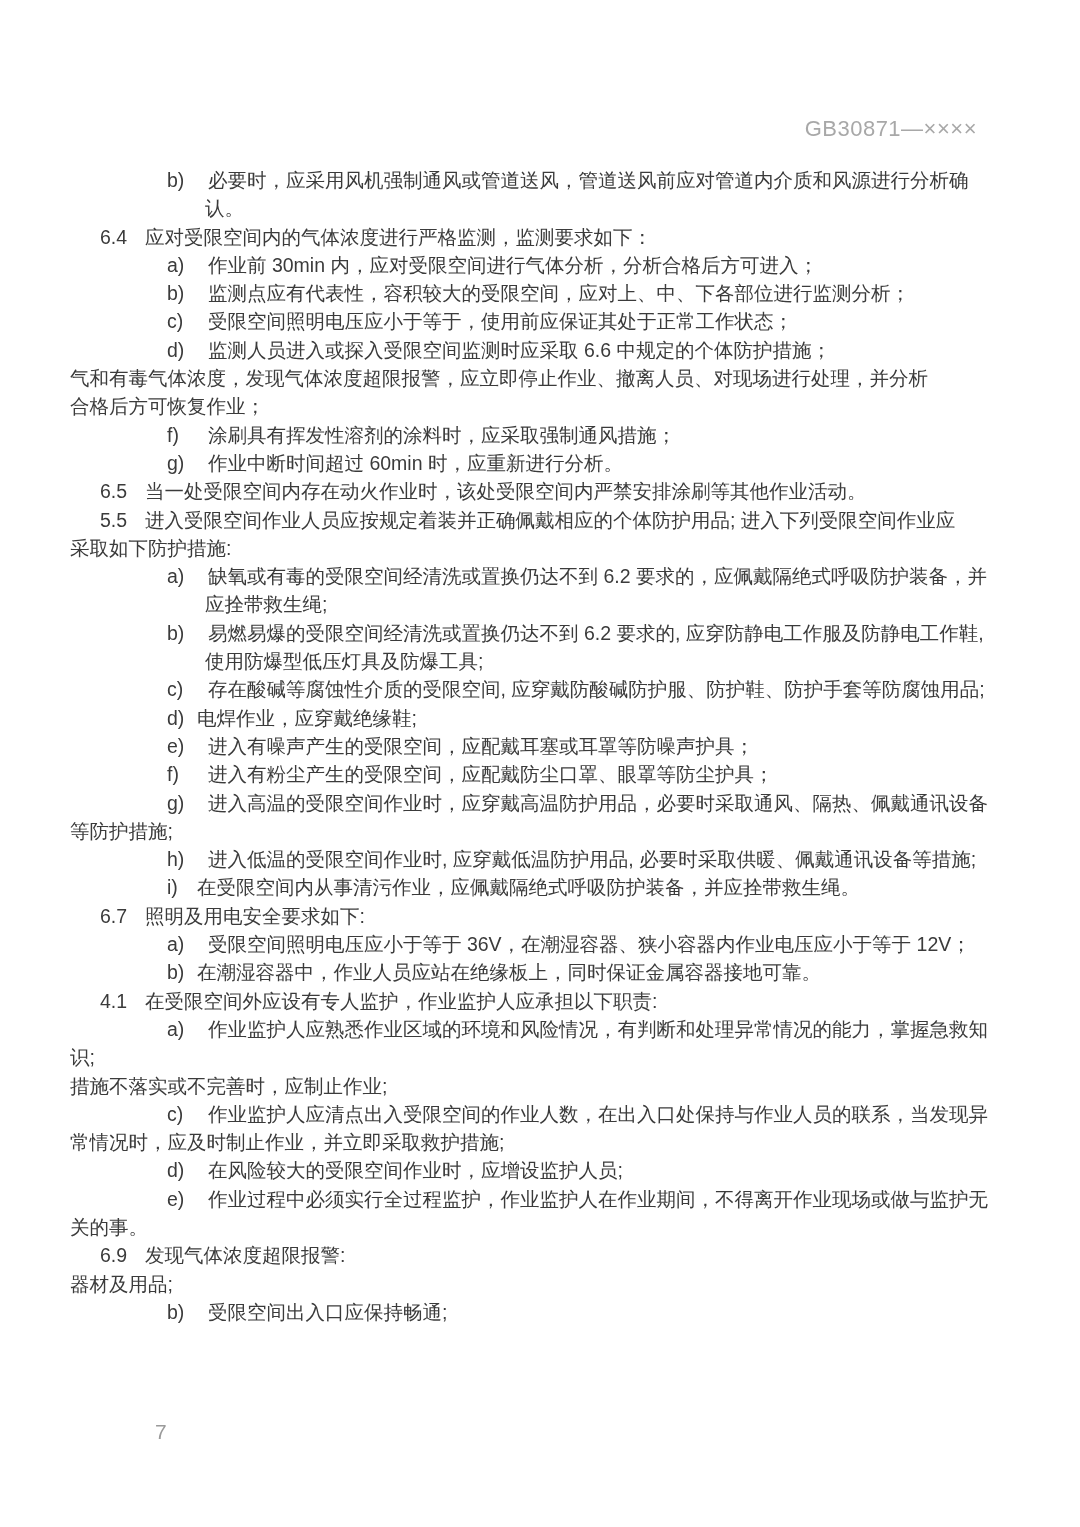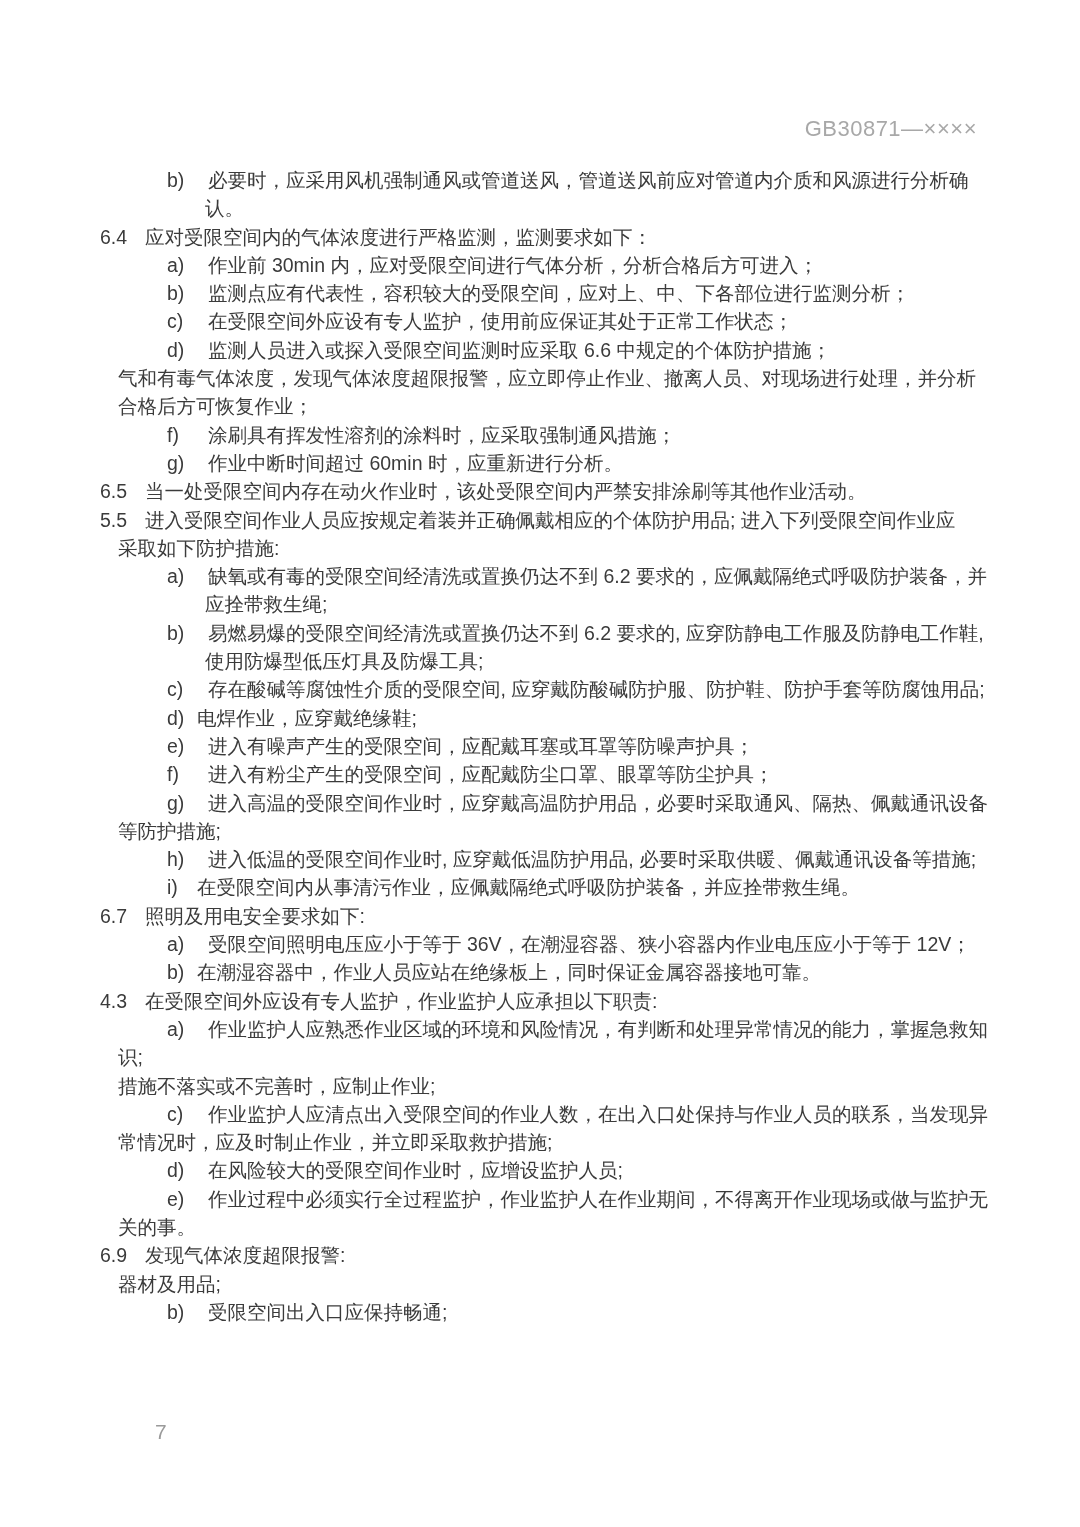--- a/index.html
+++ b/index.html
@@ -32,41 +32,41 @@
     font-size: 19.5px;
     color: #3b3b3b;
     white-space: nowrap;
   }
   .doc-line .line-label { display: inline-block; }
   .doc-line.section { padding-left: 100px; }
   .doc-line.section .line-label { width: 45px; }
   .doc-line.item { padding-left: 167px; }
   .doc-line.item .line-label { width: 41px; }
   .doc-line.item.tight .line-label { width: 30px; }
-  .doc-line.cont { padding-left: 118px; }
+  .doc-line.cont { padding-left: 70px; }
   .doc-line.cont-indent { padding-left: 205px; }
   .page-footer {
     position: absolute;
     left: 155px; top: 1420px;
     font-size: 21px;
     color: #9a9a9a;
   }
 </style>
 </head>
 <body>
 
 <div class="page">
   <div class="page-header">GB30871—××××</div>
   <div class="content" id="doc-content">
       <div class="doc-line item"><span class="line-label">b)</span><span class="line-text">必要时，应采用风机强制通风或管道送风，管道送风前应对管道内介质和风源进行分析确</span></div>
       <div class="doc-line cont-indent"><span class="line-text">认。</span></div>
       <div class="doc-line section"><span class="line-label">6.4</span><span class="line-text">应对受限空间内的气体浓度进行严格监测，监测要求如下：</span></div>
       <div class="doc-line item"><span class="line-label">a)</span><span class="line-text">作业前 30min 内，应对受限空间进行气体分析，分析合格后方可进入；</span></div>
       <div class="doc-line item"><span class="line-label">b)</span><span class="line-text">监测点应有代表性，容积较大的受限空间，应对上、中、下各部位进行监测分析；</span></div>
-      <div class="doc-line item"><span class="line-label">c)</span><span class="line-text">在受限空间外应设有专人监护，使用前应保证其处于正常工作状态；</span></div>
+      <div class="doc-line item"><span class="line-label">c)</span><span class="line-text">受限空间照明电压应小于等于，使用前应保证其处于正常工作状态；</span></div>
       <div class="doc-line item"><span class="line-label">d)</span><span class="line-text">监测人员进入或探入受限空间监测时应采取 6.6 中规定的个体防护措施；</span></div>
       <div class="doc-line cont"><span class="line-text">气和有毒气体浓度，发现气体浓度超限报警，应立即停止作业、撤离人员、对现场进行处理，并分析</span></div>
       <div class="doc-line cont"><span class="line-text">合格后方可恢复作业；</span></div>
       <div class="doc-line item"><span class="line-label">f)</span><span class="line-text">涂刷具有挥发性溶剂的涂料时，应采取强制通风措施；</span></div>
       <div class="doc-line item"><span class="line-label">g)</span><span class="line-text">作业中断时间超过 60min 时，应重新进行分析。</span></div>
       <div class="doc-line section"><span class="line-label">6.5</span><span class="line-text">当一处受限空间内存在动火作业时，该处受限空间内严禁安排涂刷等其他作业活动。</span></div>
       <div class="doc-line section"><span class="line-label">5.5</span><span class="line-text">进入受限空间作业人员应按规定着装并正确佩戴相应的个体防护用品; 进入下列受限空间作业应</span></div>
       <div class="doc-line cont"><span class="line-text">采取如下防护措施:</span></div>
       <div class="doc-line item"><span class="line-label">a)</span><span class="line-text">缺氧或有毒的受限空间经清洗或置换仍达不到 6.2 要求的，应佩戴隔绝式呼吸防护装备，并</span></div>
       <div class="doc-line cont-indent"><span class="line-text">应拴带救生绳;</span></div>
@@ -76,21 +76,21 @@
       <div class="doc-line item tight"><span class="line-label">d)</span><span class="line-text">电焊作业，应穿戴绝缘鞋;</span></div>
       <div class="doc-line item"><span class="line-label">e)</span><span class="line-text">进入有噪声产生的受限空间，应配戴耳塞或耳罩等防噪声护具；</span></div>
       <div class="doc-line item"><span class="line-label">f)</span><span class="line-text">进入有粉尘产生的受限空间，应配戴防尘口罩、眼罩等防尘护具；</span></div>
       <div class="doc-line item"><span class="line-label">g)</span><span class="line-text">进入高温的受限空间作业时，应穿戴高温防护用品，必要时采取通风、隔热、佩戴通讯设备</span></div>
       <div class="doc-line cont"><span class="line-text">等防护措施;</span></div>
       <div class="doc-line item"><span class="line-label">h)</span><span class="line-text">进入低温的受限空间作业时, 应穿戴低温防护用品, 必要时采取供暖、佩戴通讯设备等措施;</span></div>
       <div class="doc-line item tight"><span class="line-label">i)</span><span class="line-text">在受限空间内从事清污作业，应佩戴隔绝式呼吸防护装备，并应拴带救生绳。</span></div>
       <div class="doc-line section"><span class="line-label">6.7</span><span class="line-text">照明及用电安全要求如下:</span></div>
       <div class="doc-line item"><span class="line-label">a)</span><span class="line-text">受限空间照明电压应小于等于 36V，在潮湿容器、狭小容器内作业电压应小于等于 12V；</span></div>
       <div class="doc-line item tight"><span class="line-label">b)</span><span class="line-text">在潮湿容器中，作业人员应站在绝缘板上，同时保证金属容器接地可靠。</span></div>
-      <div class="doc-line section"><span class="line-label">4.3</span><span class="line-text">在受限空间外应设有专人监护，作业监护人应承担以下职责:</span></div>
+      <div class="doc-line section"><span class="line-label">4.1</span><span class="line-text">在受限空间外应设有专人监护，作业监护人应承担以下职责:</span></div>
       <div class="doc-line item"><span class="line-label">a)</span><span class="line-text">作业监护人应熟悉作业区域的环境和风险情况，有判断和处理异常情况的能力，掌握急救知</span></div>
       <div class="doc-line cont"><span class="line-text">识;</span></div>
       <div class="doc-line cont"><span class="line-text">措施不落实或不完善时，应制止作业;</span></div>
       <div class="doc-line item"><span class="line-label">c)</span><span class="line-text">作业监护人应清点出入受限空间的作业人数，在出入口处保持与作业人员的联系，当发现异</span></div>
       <div class="doc-line cont"><span class="line-text">常情况时，应及时制止作业，并立即采取救护措施;</span></div>
       <div class="doc-line item"><span class="line-label">d)</span><span class="line-text">在风险较大的受限空间作业时，应增设监护人员;</span></div>
       <div class="doc-line item"><span class="line-label">e)</span><span class="line-text">作业过程中必须实行全过程监护，作业监护人在作业期间，不得离开作业现场或做与监护无</span></div>
       <div class="doc-line cont"><span class="line-text">关的事。</span></div>
       <div class="doc-line section"><span class="line-label">6.9</span><span class="line-text">发现气体浓度超限报警:</span></div>
       <div class="doc-line cont"><span class="line-text">器材及用品;</span></div>

